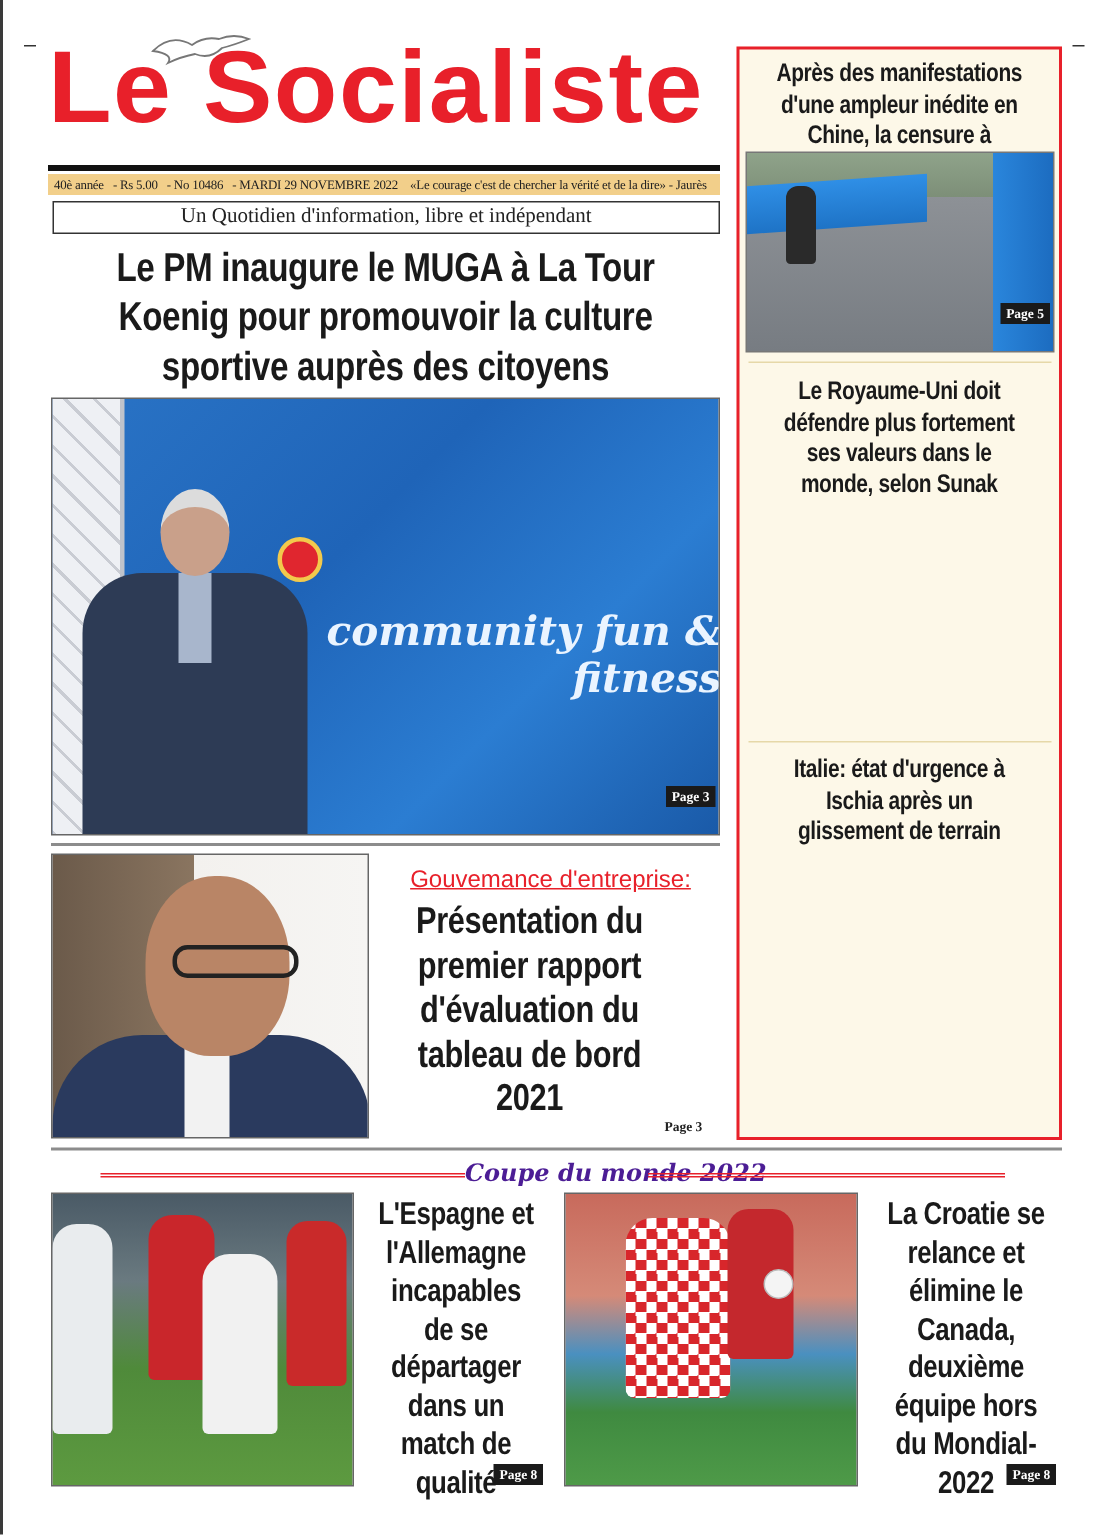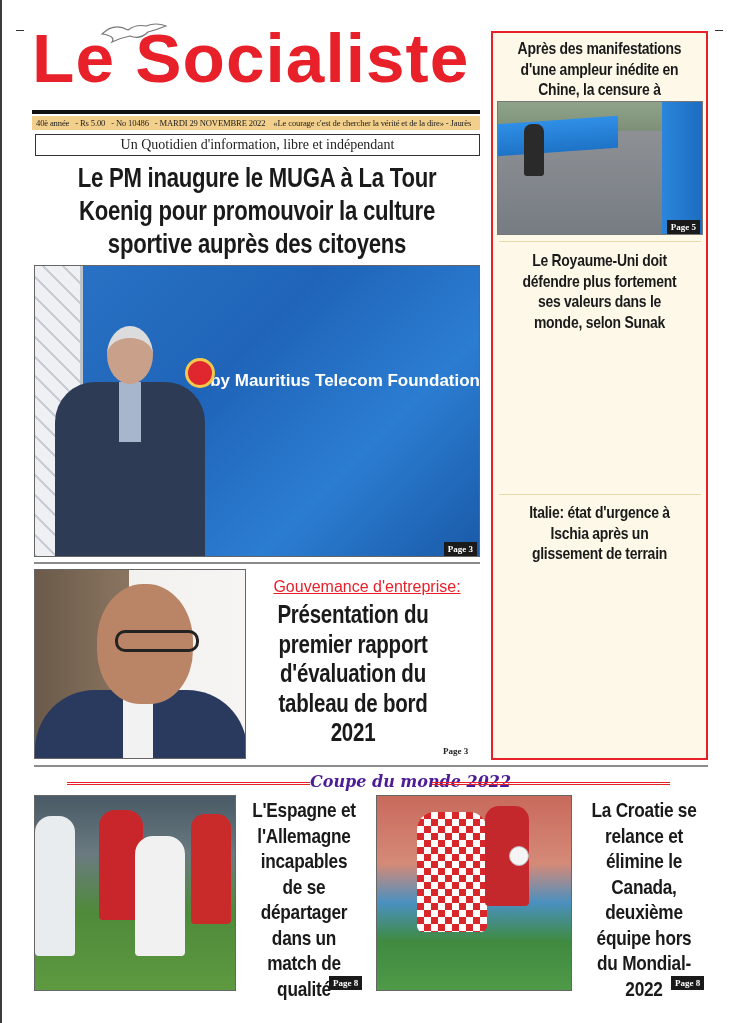--- a/index.html
+++ b/index.html
@@ -24,21 +24,21 @@
   .dateline span { margin-right: 6px; }
   .tagline { position: absolute; left: 33px; top: 134px; width: 445px; height: 22px; border: 1px solid #333;
              font-family: "Liberation Serif", serif; font-size: 14px; line-height: 20px; text-align: center; color: #222; }
 
   .headline { font-family: "Liberation Sans", sans-serif; font-weight: bold; color: #1a1a1a;
               text-align: center; transform: scaleX(0.82); letter-spacing: -0.3px; }
 
   .main-headline { position: absolute; left: 20px; top: 162px; width: 470px; font-size: 27px; line-height: 33px; }
 
   .photo { position: absolute; overflow: hidden; border: 1px solid #666; }
-  .page-tag { position: absolute; right: 2px; bottom: 0; background: #1a1a1a; color: #fff;
+  .page-tag { position: absolute; right: 2px; bottom: 18px; background: #1a1a1a; color: #fff;
               font-family: "Liberation Serif", serif; font-weight: bold; font-size: 9px; padding: 2px 4px; }
 
   .muga-photo { left: 32px; top: 265px; width: 446px; height: 292px;
                 background: linear-gradient(135deg, #2a74c6 0%, #1f64b8 40%, #2b7dd2 70%, #1a5aa8 100%); }
   .truss { position: absolute; left: 0; top: 0; width: 48px; height: 100%;
            background: repeating-linear-gradient(45deg, #c9ccd3 0 2px, #eef0f4 2px 14px);
            border-right: 3px solid #bfc3cb; }
   .muga-text { position: absolute; left: 140px; top: 12px; width: 300px; font-size: 96px; line-height: 96px;
                font-weight: bold; color: #ffffff; letter-spacing: 2px; text-align: right; }
   .muga-sub { position: absolute; left: 145px; top: 105px; width: 300px; font-size: 17px; font-weight: bold;
@@ -154,21 +154,21 @@
   <span>Rs 5.00</span>-
   <span>No 10486</span>-
   <span>MARDI 29 NOVEMBRE 2022</span>
   <span>«Le courage c'est de chercher la vérité et de la dire» - Jaurès</span>
 </div>
 <div class="tagline">Un Quotidien d'information, libre et indépendant</div>
 
 <div class="headline main-headline">Le PM inaugure le MUGA à La Tour Koenig pour promouvoir la culture sportive auprès des citoyens</div>
 <div class="photo muga-photo">
   <div class="truss"></div>
-  <div class="muga-sub">by Mauritius Telecom Foundation</div>
+  <div class="muga-script">community fun &amp; fitness</div>
   <div class="speaker">
     <div class="body"></div>
       <div class="shirt"></div>
       <div class="head"></div>
   </div>
   <div class="badge"></div>
   <div class="page-tag">Page 3</div>
 </div>
 
 <div class="rule-grey" style="left:32px; top:562px; width:446px;"></div>

